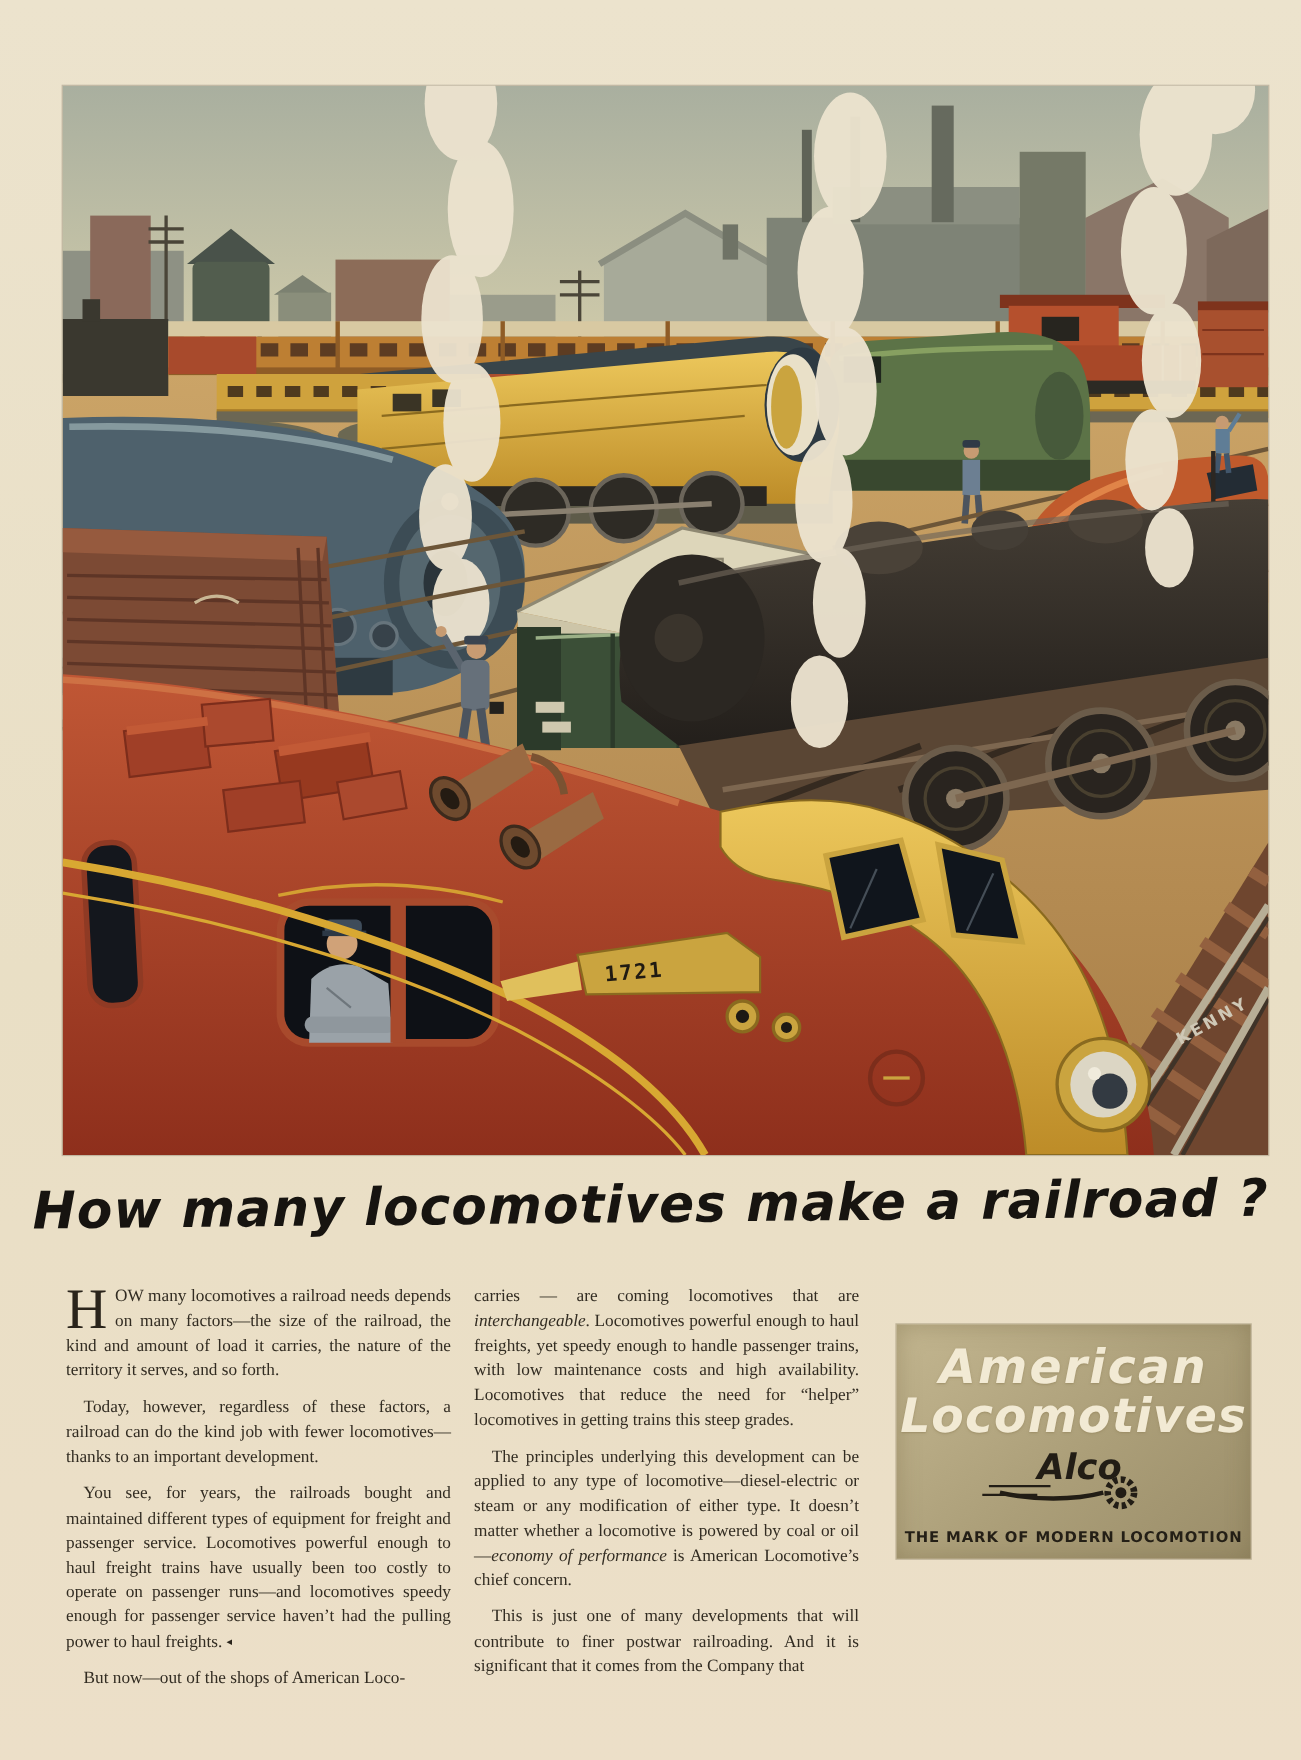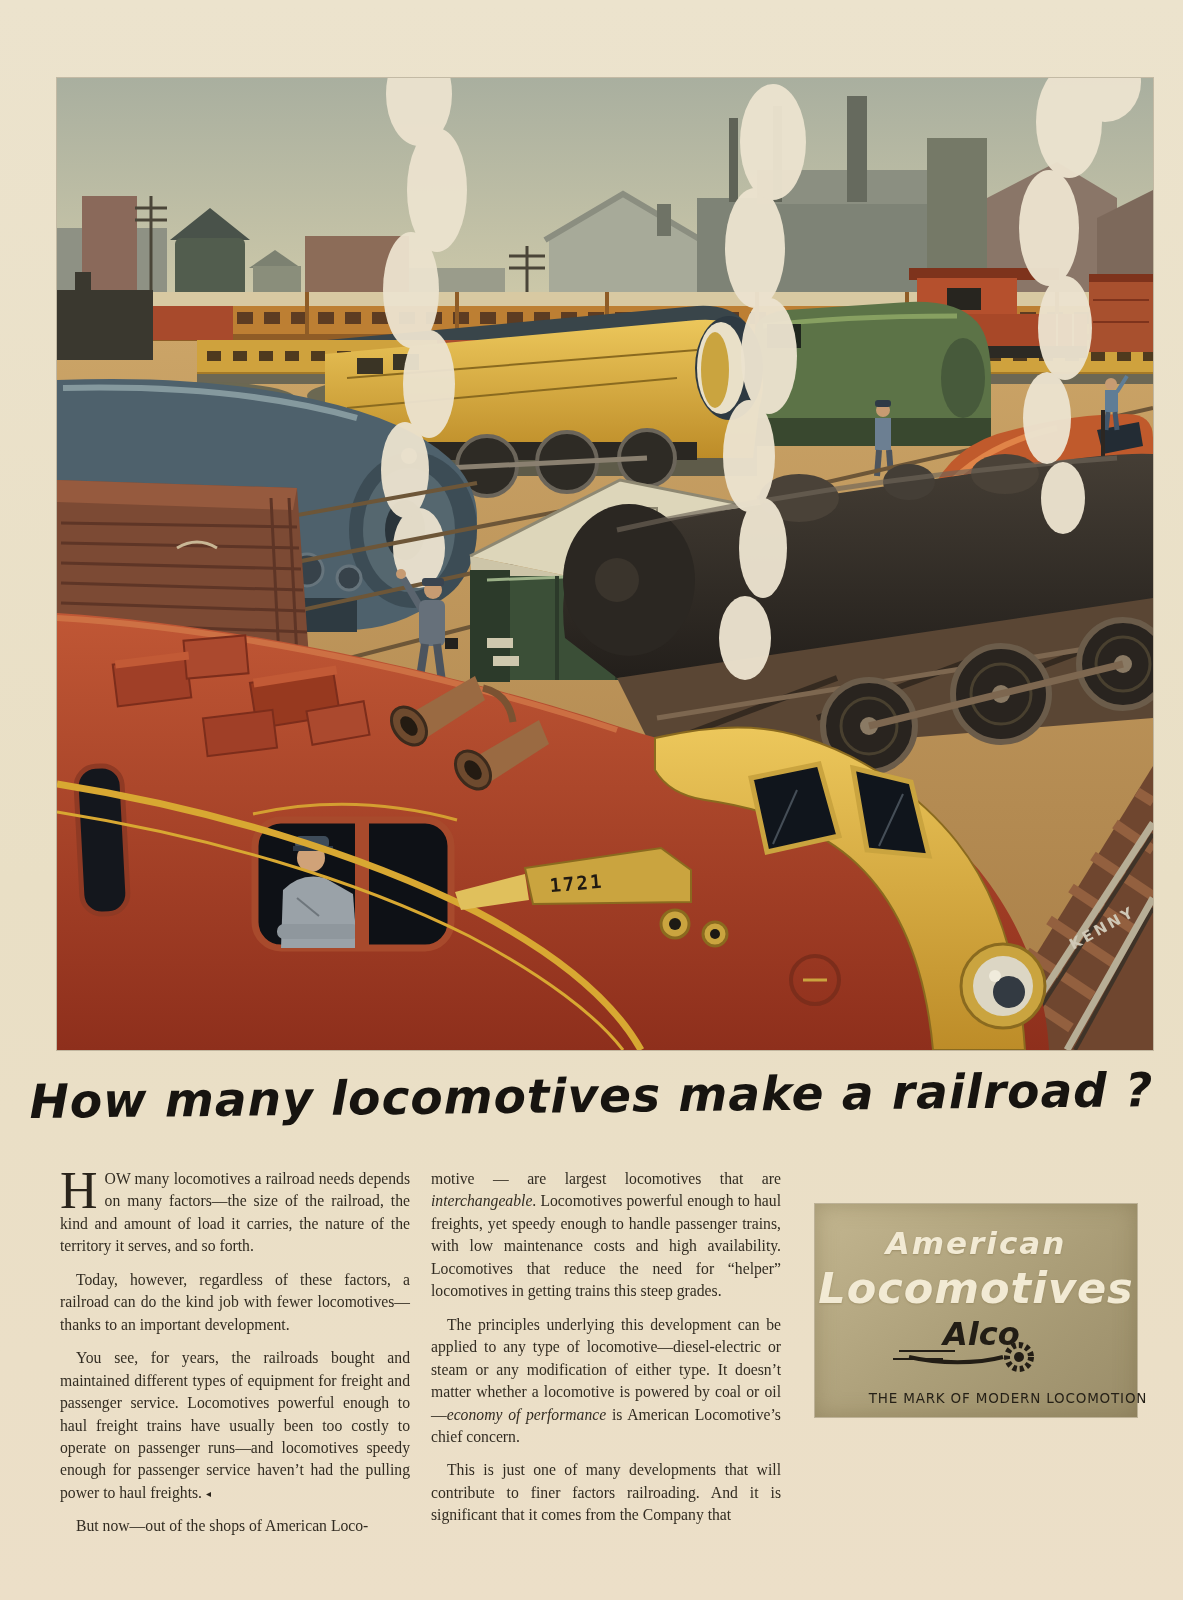--- a/index.html
+++ b/index.html
@@ -29,27 +29,27 @@
   .endmark{font-family:"DejaVu Sans",sans-serif;font-size:10px;vertical-align:middle;color:#2a241b;}
   .logo-box{
     position:relative;margin:36px 0 0 13px;width:322px;height:213px;text-align:center;
     background:linear-gradient(140deg,#c3b690 0%,#ab9e78 55%,#9a8d69 100%);
     box-shadow:inset 0 0 22px rgba(110,96,60,.38),0 0 0 1px rgba(120,108,78,.4);
   }
   .logo-line1,.logo-line2{
     font-family:"DejaVu Sans",sans-serif;font-weight:bold;font-style:italic;
     color:#f2ead4;text-shadow:0 1px 2px rgba(150,135,95,.8);
   }
-  .logo-line1{font-size:31px;line-height:43px;padding-top:18px;letter-spacing:2px;}
+  .logo-line1{font-size:43px;line-height:43px;padding-top:18px;letter-spacing:2px;}
   .logo-line2{font-size:43px;line-height:46px;letter-spacing:1px;}
   .alco{display:block;margin:0 auto;}
   .tagline{
     position:absolute;bottom:9px;left:0;width:100%;
-    font-family:"DejaVu Sans",sans-serif;font-weight:normal;font-size:13.5px;
-    letter-spacing:.8px;color:#241f16;margin-left:32px;
+    font-family:"DejaVu Sans",sans-serif;font-weight:bold;font-size:13.5px;
+    letter-spacing:.8px;color:#241f16;
   }
 </style>
 </head>
 <body>
 
 <div class="ad-page">
 
   <div class="painting">
     <svg viewBox="0 0 1096 972" preserveAspectRatio="none">
       <defs>
@@ -443,23 +443,23 @@
   <div class="headline">How many locomotives make a railroad ?</div>
 
   <div class="body-copy">
     <div class="col">
       <p><span class="dropcap">H</span><span>OW many locomotives a railroad needs depends on many factors—the size of the railroad, the kind and amount of load it carries, the nature of the territory it serves, and so forth.</span></p>
       <p class="ind">Today, however, regardless of these factors, a railroad can do the kind job with fewer locomotives—thanks to an important development.</p>
       <p class="ind"><span>You see, for years, the railroads bought and maintained different types of equipment for freight and passenger service. Locomotives powerful enough to haul freight trains have usually been too costly to operate on passenger runs—and locomotives speedy enough for passenger service haven’t had the pulling power to haul freights.</span> <span class="endmark">◂</span></p>
       <p class="ind">But now—out of the shops of American Loco-</p>
     </div>
     <div class="col">
-      <p><span>motive — are largest locomotives that are </span><em>interchangeable</em><span>. Locomotives powerful enough to haul freights, yet speedy enough to handle passenger trains, with low maintenance costs and high availability. Locomotives that reduce the need for “helper” locomotives in getting trains this steep grades.</span></p>
+      <p><span>carries — are coming locomotives that are </span><em>interchangeable</em><span>. Locomotives powerful enough to haul freights, yet speedy enough to handle passenger trains, with low maintenance costs and high availability. Locomotives that reduce the need for “helper” locomotives in getting trains this steep grades.</span></p>
       <p class="ind"><span>The principles underlying this development can be applied to any type of locomotive—diesel-electric or steam or any modification of either type. It doesn’t matter whether a locomotive is powered by coal or oil—</span><em>economy of performance</em><span> is American Locomotive’s chief concern.</span></p>
-      <p class="ind">This is just one of many developments that will contribute to finer factors railroading. And it is significant that it comes from the Company that</p>
+      <p class="ind">This is just one of many developments that will contribute to finer postwar railroading. And it is significant that it comes from the Company that</p>
     </div>
     <div class="col">
       <div class="logo-box">
         <div class="logo-line1">American</div>
         <div class="logo-line2">Locomotives</div>
         <svg class="alco" width="170" height="62" viewBox="0 0 170 62">
           <text x="52" y="34" font-family="DejaVu Sans, sans-serif" font-style="italic" font-weight="bold" font-size="32" fill="#221d15">Alco</text>
           <path d="M18,46 C48,53 86,53 112,46" stroke="#221d15" stroke-width="4" fill="none"></path>
           <path d="M8,40 L64,40 M2,48 L52,48" stroke="#221d15" stroke-width="2"></path>
           <g>

